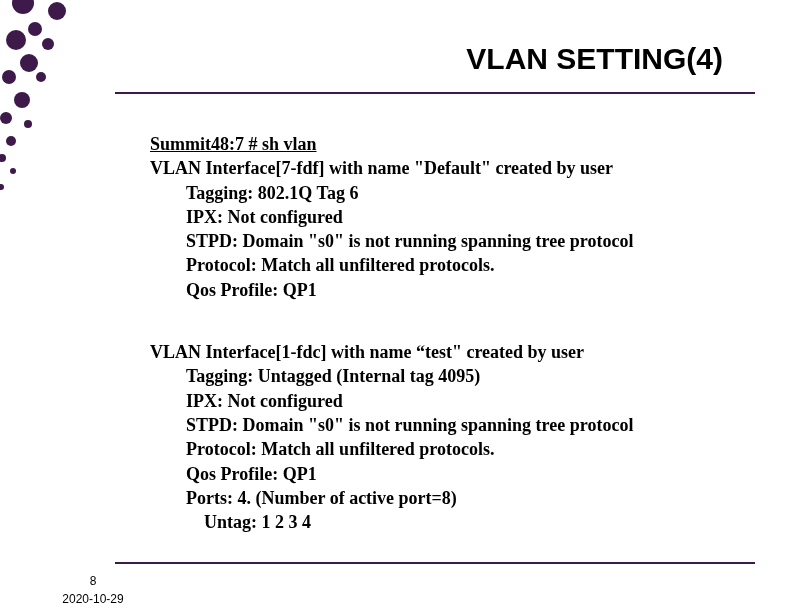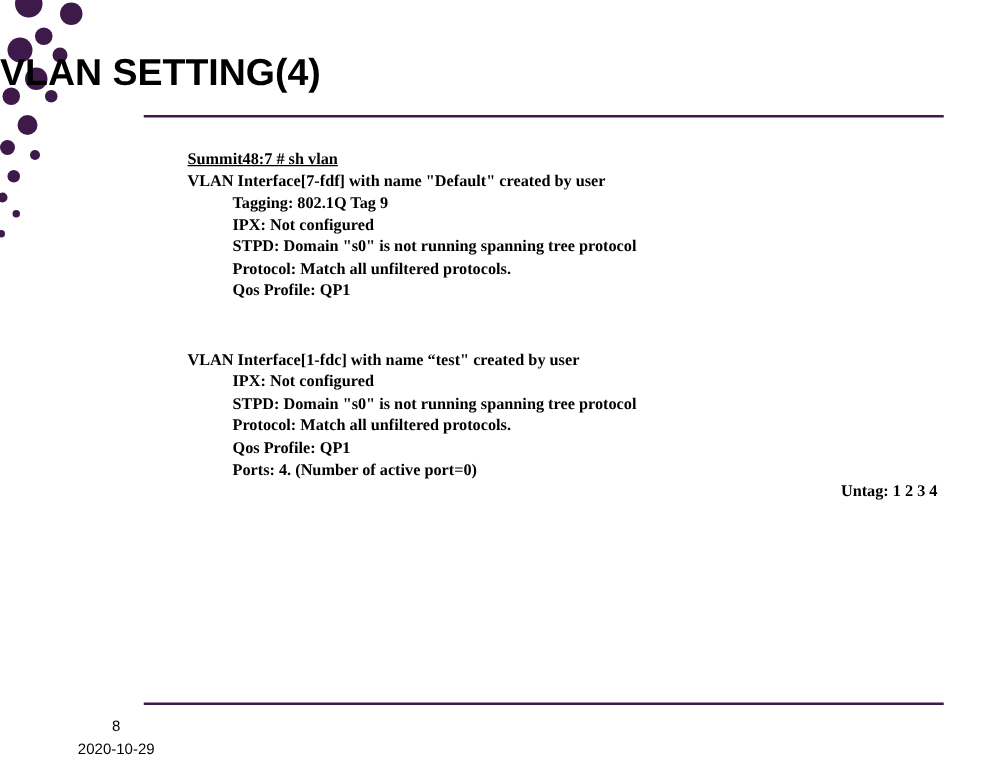--- a/index.html
+++ b/index.html
@@ -22,21 +22,21 @@
     .dot {
       position: absolute;
       border-radius: 50%;
       background: #3d1a4a;
     }
     .title {
       position: absolute;
       top: 42px;
       left: 0;
       width: 723px;
-      text-align: left;
+      text-align: right;
       font-size: 30px;
       font-weight: bold;
       font-family: Arial, sans-serif;
       color: #000;
     }
     .hr-top {
       position: absolute;
       top: 92px;
       left: 115px;
       width: 640px;
@@ -46,31 +46,31 @@
     .hr-bottom {
       position: absolute;
       top: 562px;
       left: 115px;
       width: 640px;
       height: 2px;
       background: #3d1a4a;
     }
     .content {
       position: absolute;
-      top: 118px;
+      top: 132px;
       left: 150px;
       width: 600px;
-      font-size: 13px;
+      font-size: 18px;
       font-weight: bold;
       line-height: 1.35;
       color: #000;
     }
     .cmd { text-decoration: underline; }
     .indent1 { padding-left: 36px; }
-    .indent2 { padding-left: 54px; text-align: right; }
+    .indent2 { padding-left: 54px; }
     .block2 { margin-top: 38px; }
     .footer {
       position: absolute;
       left: 58px;
       bottom: 6px;
       font-size: 12px;
       font-family: Arial, sans-serif;
       color: #000;
       text-align: center;
       width: 70px;
@@ -99,34 +99,35 @@
 </div>
 
 <div class="title">VLAN SETTING(4)</div>
 
 <div class="hr-top"></div>
 
 <div class="content">
   <div class="cmd">Summit48:7 # sh vlan</div>
   <div>
     <div>VLAN Interface[7-fdf] with name "Default" created by user</div>
-    <div class="indent1">Tagging:   802.1Q Tag 9</div>
+    <div class="indent1">Tagging:   802.1Q Tag 6</div>
     <div class="indent1">IPX:         Not configured</div>
     <div class="indent1">STPD:       Domain "s0" is not running spanning tree protocol</div>
     <div class="indent1">Protocol:   Match all unfiltered protocols.</div>
     <div class="indent1">Qos Profile:       QP1</div>
   </div>
 
   <div class="block2">
     <div>VLAN Interface[1-fdc] with name “test" created by user</div>
+    <div class="indent1">Tagging:    Untagged (Internal tag 4095)</div>
     <div class="indent1">IPX:          Not configured</div>
     <div class="indent1">STPD:        Domain "s0" is not running spanning tree protocol</div>
     <div class="indent1">Protocol:   Match all unfiltered protocols.</div>
     <div class="indent1">Qos Profile:        QP1</div>
-    <div class="indent1">Ports:       4.      (Number of active port=0)</div>
+    <div class="indent1">Ports:       4.      (Number of active port=8)</div>
     <div class="indent2">Untag:  1 2 3 4</div>
   </div>
 </div>
 
 <div class="hr-bottom"></div>
 
 <div class="footer">
   <div class="page">8</div>
   <div>2020-10-29</div>
 </div>

